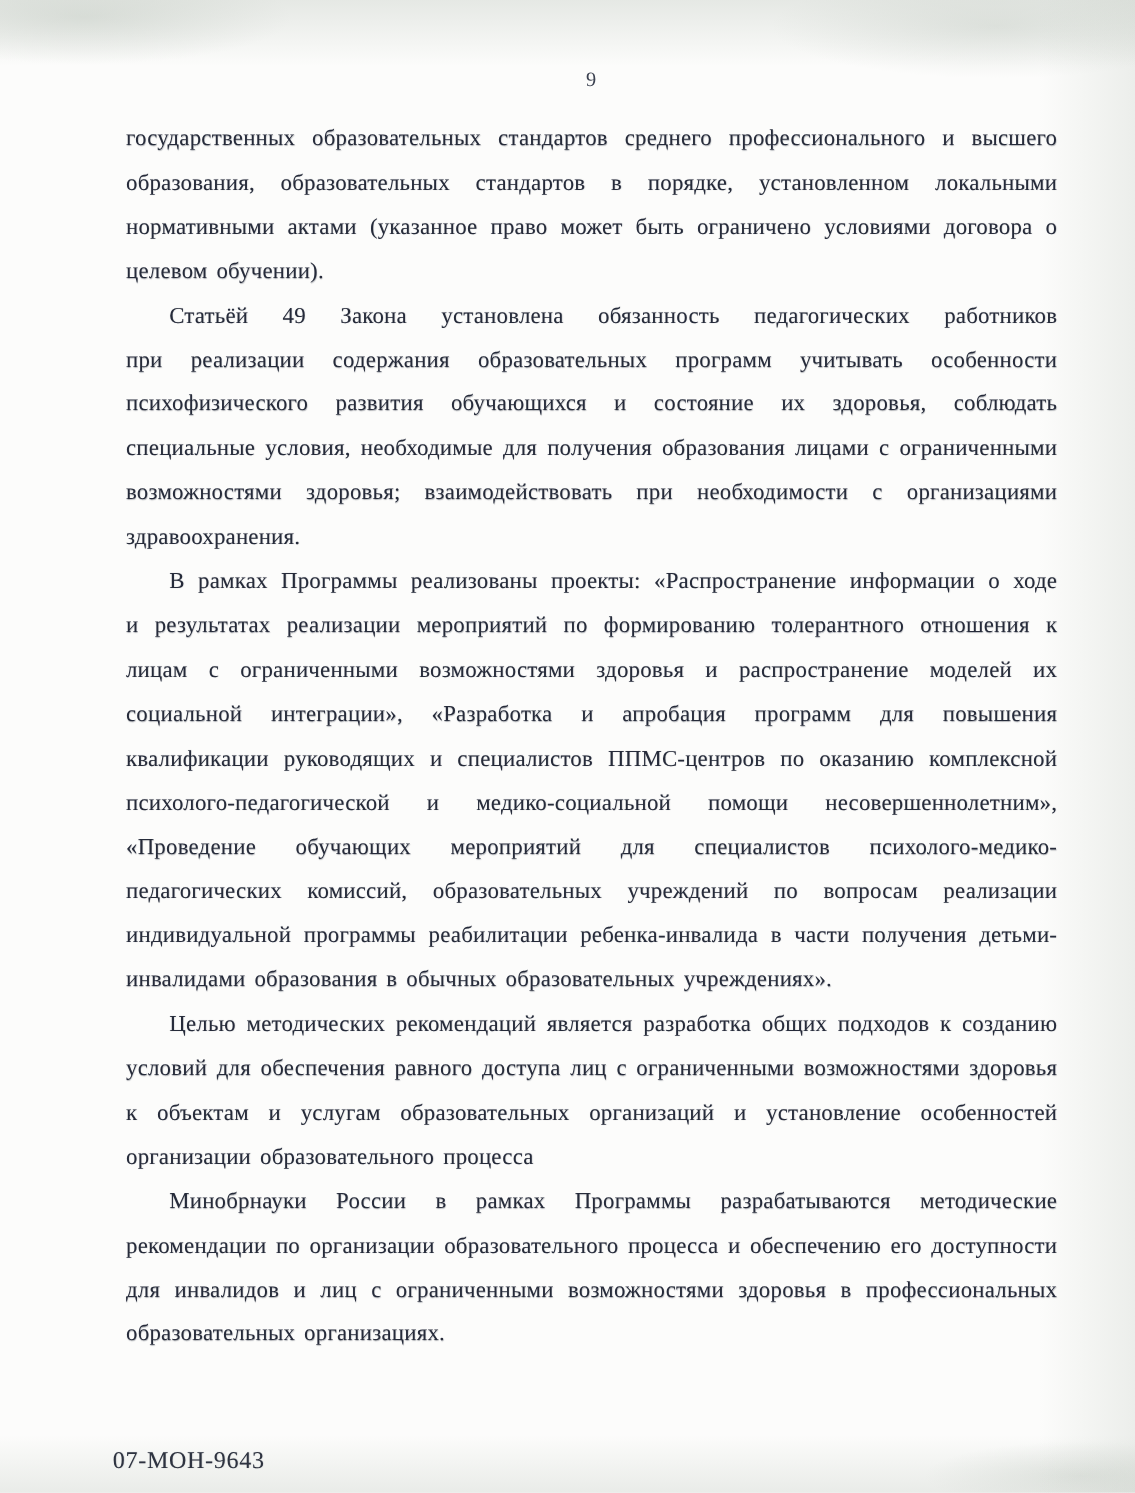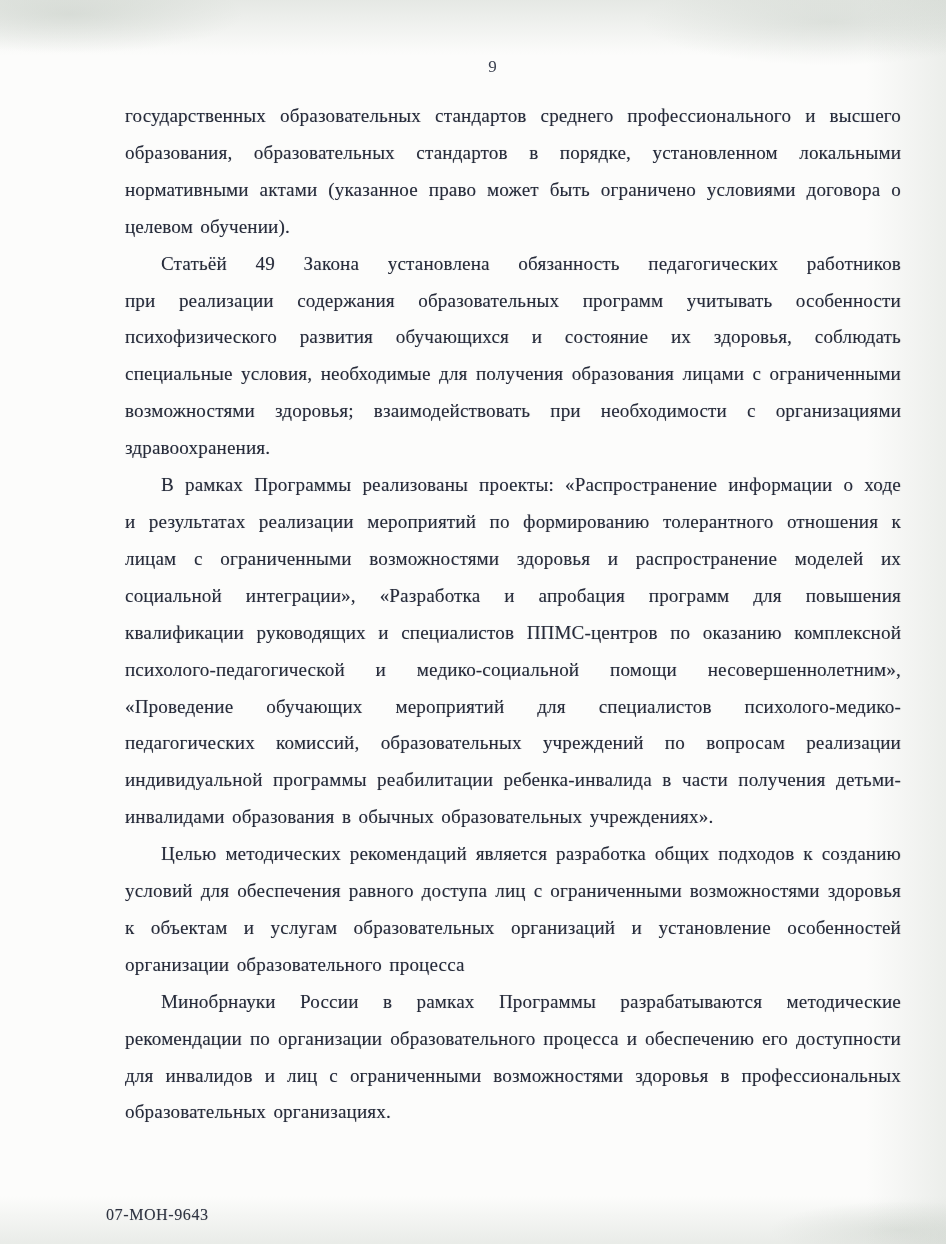--- a/index.html
+++ b/index.html
@@ -45,34 +45,33 @@
     left: 105px;
     top: 98px;
     width: 776px;
     font-size: 19px;
     line-height: 36.9px;
     color: #262b3a;
     text-align: justify;
     word-spacing: 2.5px;
     letter-spacing: 0.2px;
     text-shadow: 0.3px 0.3px 0.8px rgba(38,43,58,0.35);
-    margin-left: 20px;
   }
   .para {
     margin: 0;
     text-indent: 36px;
   }
   .para.no-indent {
     text-indent: 0;
   }
   .footer-code {
     position: absolute;
-    left: 106px;
+    left: 94px;
     top: 1206px;
-    font-size: 16px;
+    font-size: 20px;
     color: #2e3340;
     letter-spacing: 0.6px;
     text-shadow: 0.3px 0.3px 0.8px rgba(38,43,58,0.3);
   }
 </style>
 </head>
 <body>
 
 <div class="paper">
 

